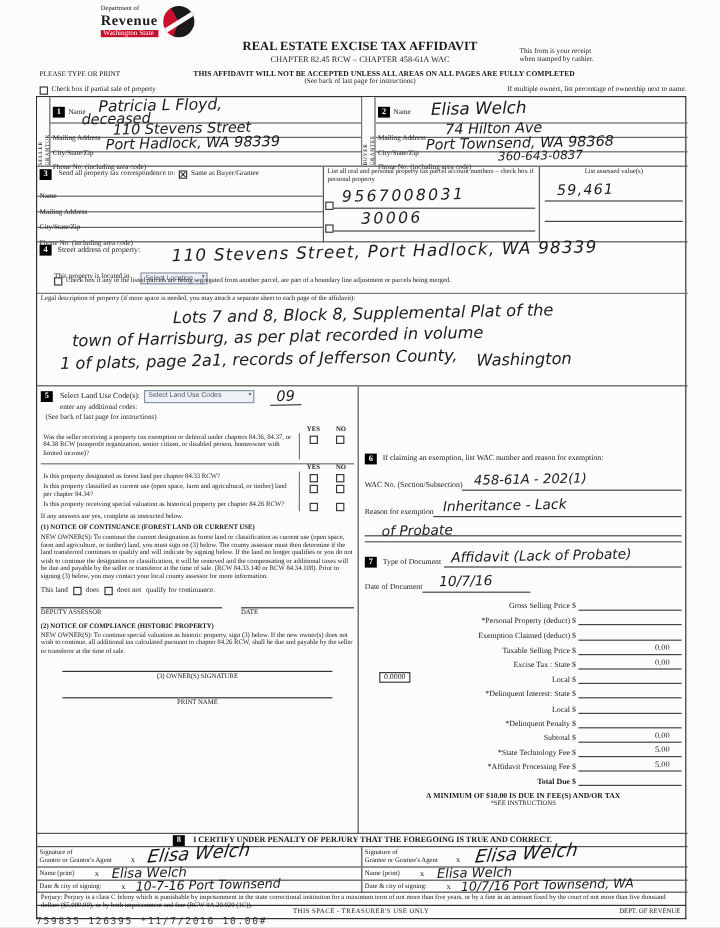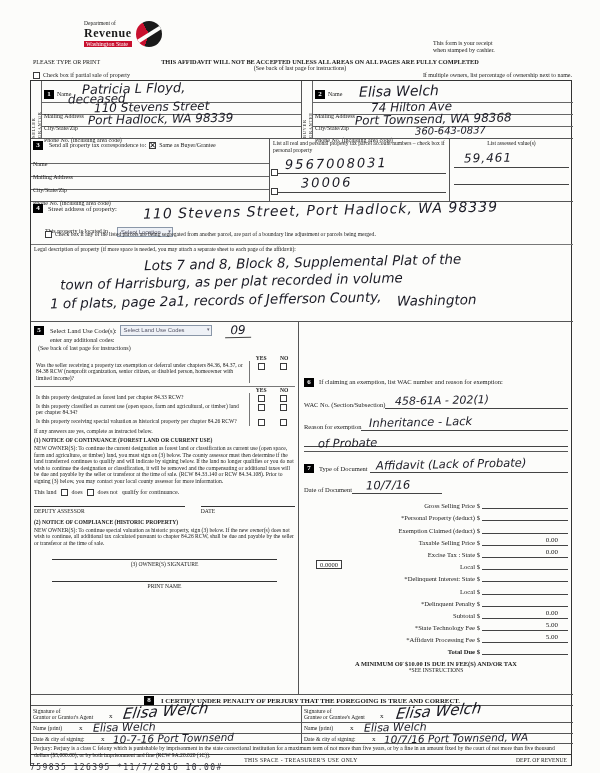--- a/index.html
+++ b/index.html
@@ -30,31 +30,35 @@
 .qrow .qt{flex:1;padding:1px 3px 1px 2px}
 .yn{flex:none;width:46px;display:flex;justify-content:space-around;align-items:flex-start;padding-top:2px;border-left:1px solid #777}
 .ynhead{flex:none;width:46px;display:flex;justify-content:space-around;font-size:5.6px;font-weight:bold}
 .sgrow{position:relative;border-top:1px solid #555;height:11px}
 </style>
 </head>
 <body>
 
 <div class="page">
 
-  <div class="abs" style="left:84px;top:20px;display:flex;align-items:center;gap:4px">
+  <div class="abs" style="left:84px;top:4px;display:flex;align-items:center;gap:4px">
     <div>
       <div style="font-size:5.5px">Department of</div>
       <div style="font-size:12px;font-weight:bold;letter-spacing:.5px">Revenue</div>
       <div style="font-size:6px;background:#c8102e;color:#fff;padding:0 2px">Washington State</div>
     </div>
     <div style="position:relative;width:26px;height:26px;border-radius:50%;background:conic-gradient(from 200deg,#c8102e 0 130deg,#1a1a1a 130deg 360deg);overflow:hidden">
       <div style="position:absolute;left:-3px;top:11px;width:34px;height:4px;background:#fcfcfa;transform:rotate(-32deg)"></div>
     </div>
   </div>
 
+  <div class="abs ctr" style="left:150px;top:34px;width:300px">
+    <div class="b" style="font-size:10.5px">REAL ESTATE EXCISE TAX AFFIDAVIT</div>
+    <div style="font-size:7px;margin-top:1px">CHAPTER 82.45 RCW – CHAPTER 458-61A WAC</div>
+  </div>
 
   <div class="abs" style="left:433px;top:40px;width:140px">
     <div class="t">This form is your receipt</div>
     <div class="t">when stamped by cashier.</div>
   </div>
 
   <div class="abs t" style="left:33px;top:59px">PLEASE TYPE OR PRINT</div>
   <div class="abs ctr b" style="left:120px;top:58px;width:400px;font-size:6.3px">THIS AFFIDAVIT WILL NOT BE ACCEPTED UNLESS ALL AREAS ON ALL PAGES ARE FULLY COMPLETED</div>
   <div class="abs ctr t" style="left:150px;top:65px;width:300px">(See back of last page for instructions)</div>
 

